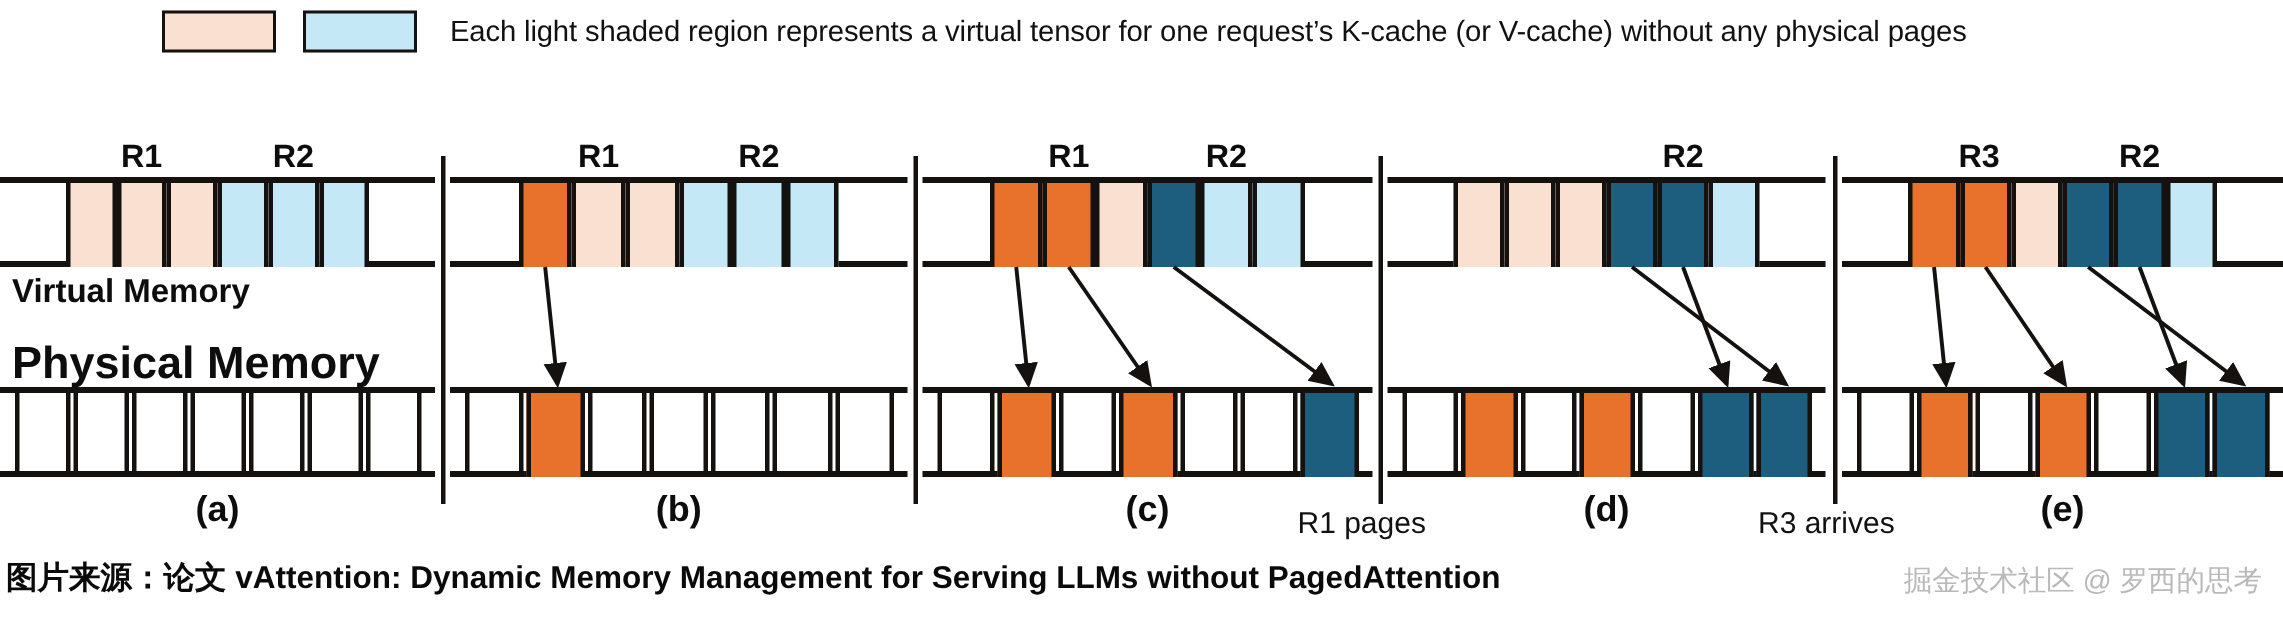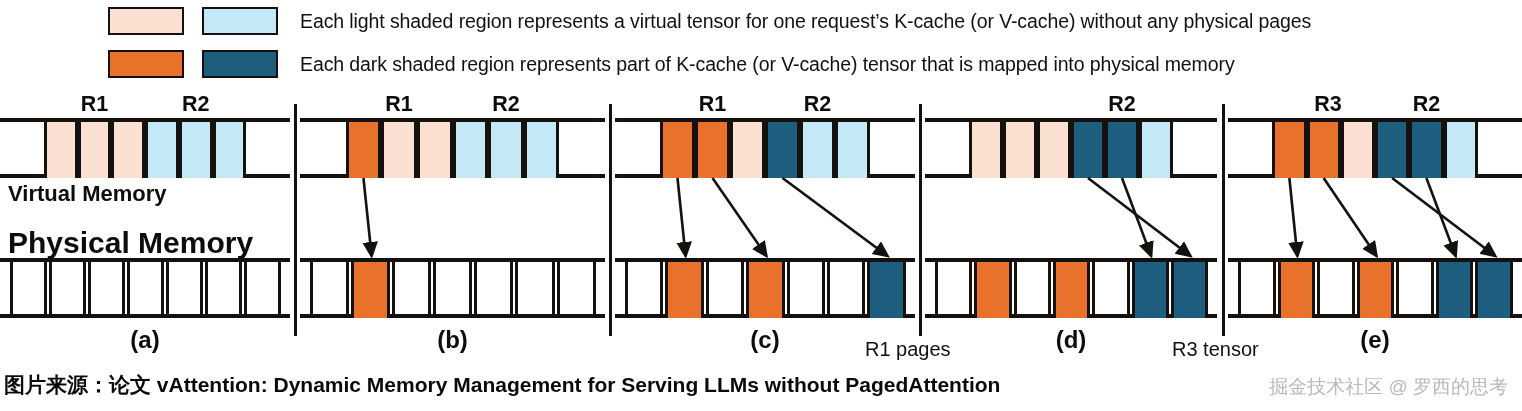--- a/index.html
+++ b/index.html
@@ -150,25 +150,20 @@
   }
 </style>
 </head>
 <body>
 
 <div id="legend">
   <div class="legend-row row-0">
     <div class="swatch" style="background: rgb(250, 224, 208);"></div>
     <div class="swatch" style="background: rgb(197, 232, 247);"></div>
     <div class="legend-text">Each light shaded region represents a virtual tensor for one request’s K-cache (or V-cache) without any physical pages</div>
-  </div>
-  <div class="legend-row row-1">
-    <div class="swatch" style="background: rgb(232, 114, 44);"></div>
-    <div class="swatch" style="background: rgb(29, 94, 126);"></div>
-    <div class="legend-text">Each dark shaded region represents part of K-cache (or V-cache) tensor that is mapped into physical memory</div>
   </div>
 </div>
 
 <div id="panels">
     <div class="panel" style="left: 0px; width: 290px;">
       <div class="bar" style="left: 0px; top: 22px; width: 290px; height: 60px;">
         <div class="rule top"></div>
         <div class="rule bot"></div>
         <div class="cells" style="width: 290px;">
           <div class="cell" style="left: 10px; width: 33.75px; background: transparent;"></div>
@@ -331,21 +326,21 @@
           <div class="cell" style="left: 10px; width: 34.25px; background: transparent;"></div>
           <div class="cell bordered" style="left: 44.25px; width: 34.25px; background: rgb(232, 114, 44);"></div>
           <div class="cell bordered" style="left: 78.5px; width: 34.25px; background: rgb(232, 114, 44);"></div>
           <div class="cell bordered" style="left: 112.75px; width: 34.25px; background: rgb(250, 224, 208);"></div>
           <div class="cell bordered" style="left: 147px; width: 34.25px; background: rgb(29, 94, 126);"></div>
           <div class="cell bordered" style="left: 181.25px; width: 34.25px; background: rgb(29, 94, 126);"></div>
           <div class="cell bordered" style="left: 215.5px; width: 34.25px; background: rgb(197, 232, 247);"></div>
           <div class="cell" style="left: 249.75px; width: 34.25px; background: transparent;"></div>
         </div>
       </div>
-      <div class="region-name" style="left: 77.625px; top: -4px; width: 36px; text-align: right;">R3</div>
+      <div class="region-name" style="left: 77.625px; top: -4px; width: 36px; text-align: left;">R3</div>
       <div class="region-name" style="left: 180.375px; top: -4px; width: 36px; text-align: center;">R2</div>
       <div class="bar" style="left: 0px; top: 162px; width: 294px; height: 60px;">
         <div class="rule top"></div>
         <div class="rule bot"></div>
         <div class="cells" style="width: 294px;">
           <div class="cell bordered" style="left: 10px; width: 37.5771px; background: transparent;"></div>
           <div class="cell bordered" style="left: 49.5771px; width: 37.5771px; background: rgb(232, 114, 44);"></div>
           <div class="cell bordered" style="left: 89.1543px; width: 37.5771px; background: transparent;"></div>
           <div class="cell bordered" style="left: 128.731px; width: 37.5771px; background: rgb(232, 114, 44);"></div>
           <div class="cell bordered" style="left: 168.309px; width: 37.5771px; background: transparent;"></div>
@@ -368,13 +363,13 @@
     </div>
     <div class="divider" style="left: 1222px;"></div>
   </div>
 
 <div id="source-caption">图片来源：论文 vAttention: Dynamic Memory Management for Serving LLMs without PagedAttention</div>
 <div id="watermark">掘金技术社区 @ 罗西的思考</div>
 
 <div class="region-name" style="left: 8px; top: 181px; font-size: 22px; position: absolute;">Virtual Memory</div>
 <div class="region-name" style="left: 8px; top: 226px; font-size: 30px; position: absolute;">Physical Memory</div>
 <div class="event-label" style="left: 865px; top: 338px;">R1 pages</div>
-<div class="event-label" style="left: 1172px; top: 338px;">R3 tensor</div>
+<div class="event-label" style="left: 1172px; top: 338px;">R3 arrives</div>
 
 </body></html>

